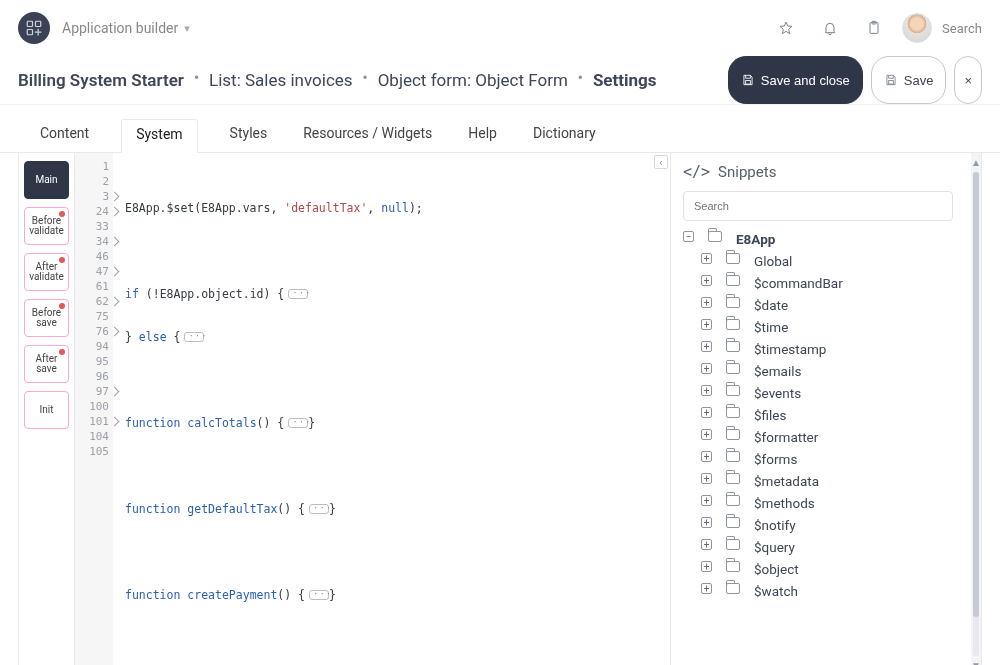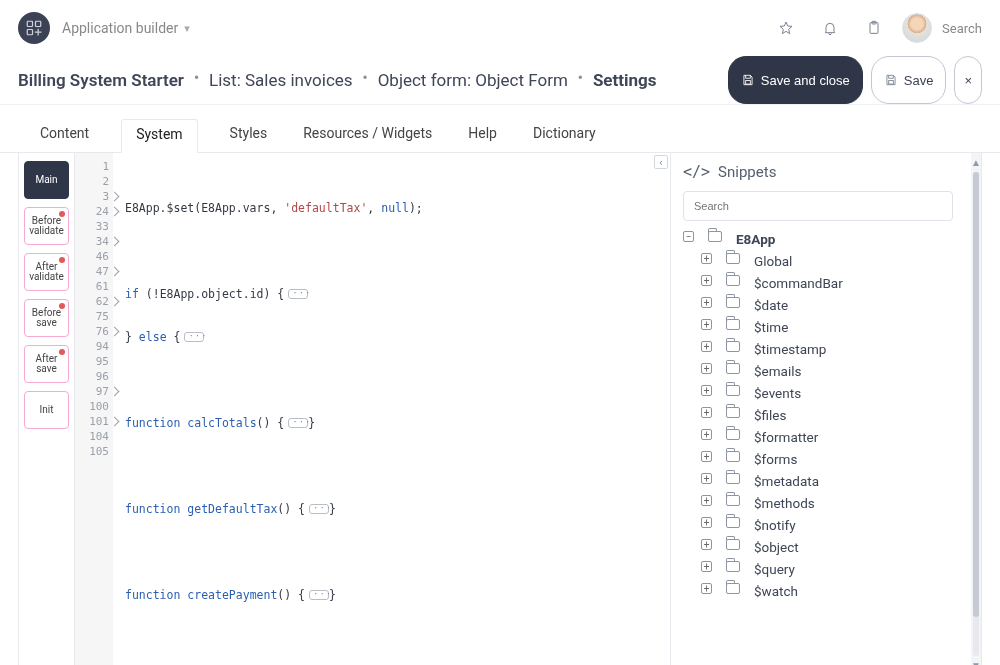--- a/index.html
+++ b/index.html
@@ -420,26 +420,26 @@
             <span>$methods</span>
           </li>
           <li>
             <span class="box plus"></span>
             <span class="folder"></span>
             <span>$notify</span>
           </li>
           <li>
             <span class="box plus"></span>
             <span class="folder"></span>
+            <span>$query</span>
+          </li>
+          <li>
+            <span class="box plus"></span>
+            <span class="folder"></span>
             <span>$object</span>
-          </li>
-          <li>
-            <span class="box plus"></span>
-            <span class="folder"></span>
-            <span>$query</span>
           </li>
           <li>
             <span class="box plus"></span>
             <span class="folder"></span>
             <span>$watch</span>
           </li>
         </ul>
     </div>
   </div>
 

